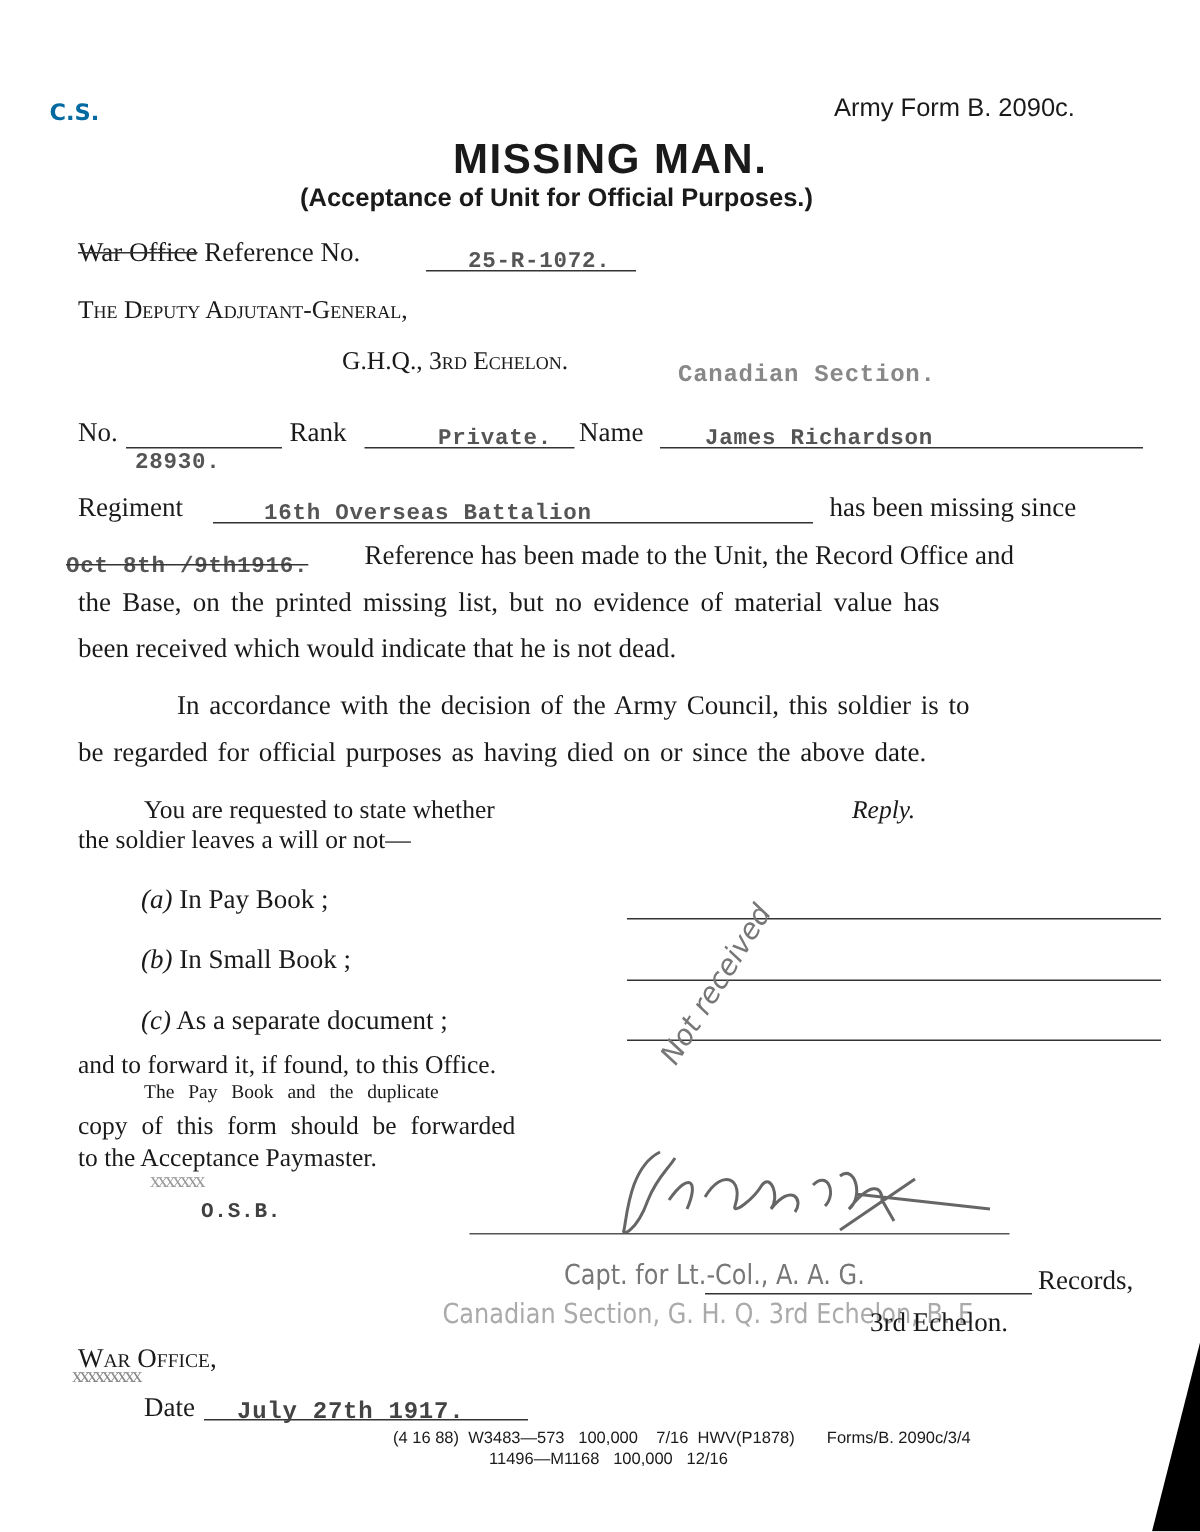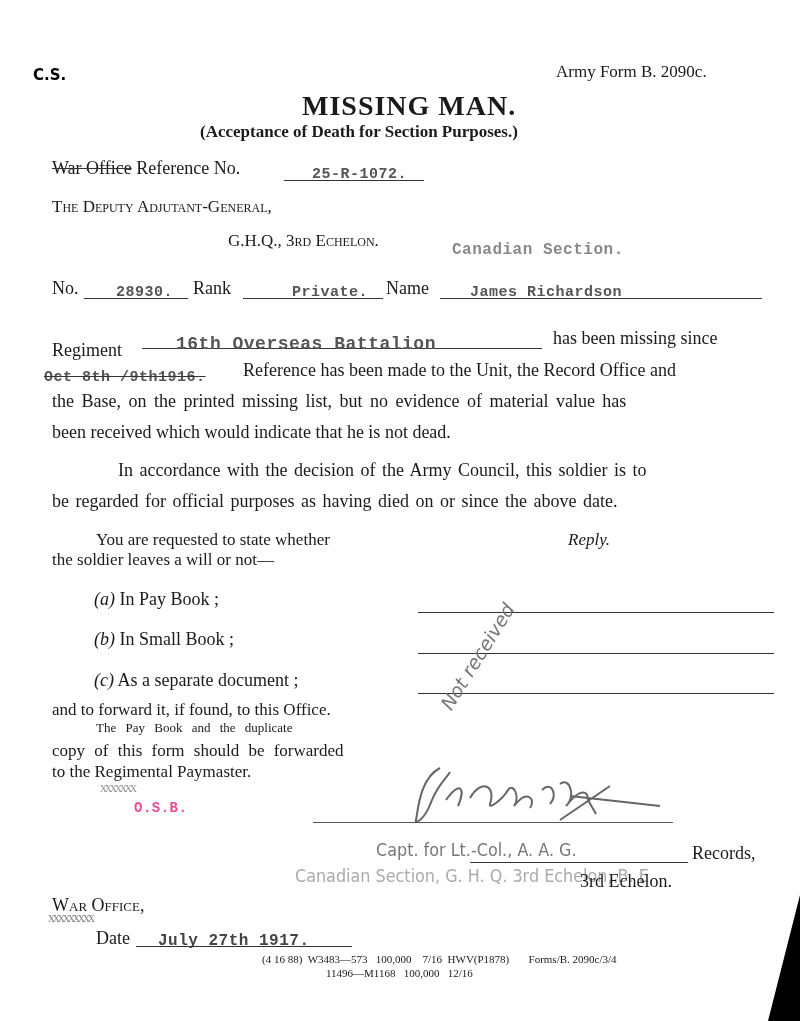--- a/index.html
+++ b/index.html
@@ -1,61 +1,61 @@
 <!DOCTYPE html>
 <html><head>
 <meta charset="utf-8">
 <style>
   html, body { margin: 0; padding: 0; background: #ffffff; }
   body { width: 800px; height: 1021px; position: relative; overflow: hidden;
          font-family: "Liberation Serif", "DejaVu Serif", serif; color: #1a1a1a; }
   .abs { position: absolute; white-space: nowrap; }
-  .serif { font-family: Liberation Serif, serif; text-align: right; }
+  .serif { font-family: Liberation Sans, sans-serif; text-align: right; }
   .type { font-family: "Liberation Mono", "DejaVu Sans Mono", monospace; color: #555; font-weight: bold; letter-spacing: 0.5px; }
   .stamp { font-family: "DejaVu Sans", "Liberation Sans", sans-serif; color: #8a8a8a; }
   .sc { font-variant: small-caps; }
   .rule { position: absolute; border-top: 1px solid #333; height: 0; }
   .strike { text-decoration: line-through; text-decoration-color: #333; }
   .title { font-size: 28px; font-weight: bold; letter-spacing: 1px; }
   .subtitle { font-size: 17px; font-weight: bold; }
   .body { font-size: 18px; }
   .xmark { color: #999; letter-spacing: -2px; font-size: 14px; }
 </style>
 </head>
 <body>
 
-<div class="abs stamp" style="left:33px;top:66px;font-size:15px;font-weight:bold;color:#000000;">C.S.</div>
+<div class="abs stamp" style="left:33px;top:66px;font-size:15px;font-weight:bold;color:#0369a1;">C.S.</div>
 <div class="abs serif" style="left:556px;top:62px;font-size:17px;">Army Form B. 2090c.</div>
 <div class="abs serif title" style="left:302px;top:90px;">MISSING MAN.</div>
-<div class="abs serif subtitle" style="left:200px;top:122px;">(Acceptance of Death for Section Purposes.)</div>
+<div class="abs serif subtitle" style="left:200px;top:122px;">(Acceptance of Unit for Official Purposes.)</div>
 
 <div class="abs body" style="left:52px;top:158px;">
   <span class="strike">War Office</span>
   <span>Reference No.</span>
 </div>
 <div class="rule" style="left:284px;top:180px;width:140px;"></div>
 <div class="abs type" style="left:312px;top:166px;font-size:15px;">25-R-1072.</div>
 
 <div class="abs body sc" style="left:52px;top:197px;font-size:17px;">The Deputy Adjutant-General,</div>
 <div class="abs body sc" style="left:228px;top:231px;font-size:17px;">G.H.Q., 3rd Echelon.</div>
 <div class="abs type" style="left:452px;top:241px;font-size:16px;color:#888;">Canadian Section.</div>
 
 <div class="abs body" style="left:52px;top:278px;">No.</div>
 <div class="rule" style="left:84px;top:298px;width:104px;"></div>
-<div class="abs type" style="left:90px;top:284px;font-size:15px;margin-left:26px;">28930.</div>
+<div class="abs type" style="left:90px;top:300px;font-size:15px;">28930.</div>
 <div class="abs body" style="left:193px;top:278px;">Rank</div>
 <div class="rule" style="left:243px;top:298px;width:140px;"></div>
 <div class="abs type" style="left:292px;top:284px;font-size:15px;">Private.</div>
 <div class="abs body" style="left:386px;top:278px;">Name</div>
 <div class="rule" style="left:440px;top:298px;width:322px;"></div>
 <div class="abs type" style="left:470px;top:284px;font-size:15px;">James Richardson</div>
 
-<div class="abs body" style="left:52px;top:340px;">Regiment</div>
+<div class="abs body" style="left:52px;top:328px;">Regiment</div>
 <div class="rule" style="left:142px;top:348px;width:400px;"></div>
-<div class="abs type" style="left:176px;top:334px;font-size:18px;">16th Overseas Battalion</div>
+<div class="abs type" style="left:176px;top:334px;font-size:15px;">16th Overseas Battalion</div>
 <div class="abs body" style="left:553px;top:328px;">has been missing since</div>
 
 <div class="abs type strike" style="left:44px;top:369px;font-size:15px;text-align:center;">Oct 8th /9th1916.</div>
 <div class="abs body" style="left:243px;top:360px;">Reference has been made to the Unit, the Record Office and</div>
 <div class="abs body" style="left:52px;top:391px;word-spacing:3px;">the Base, on the printed missing list, but no evidence of material value has</div>
 <div class="abs body" style="left:52px;top:422px;">been received which would indicate that he is not dead.</div>
 
 <div class="abs body" style="left:118px;top:460px;word-spacing:2px;">In accordance with the decision of the Army Council, this soldier is to</div>
 <div class="abs body" style="left:52px;top:491px;word-spacing:2px;">be regarded for official purposes as having died on or since the above date.</div>
 
@@ -79,23 +79,23 @@
   <span style="font-style:italic;">(c)</span>
   <span>As a separate document ;</span>
 </div>
 <div class="rule" style="left:418px;top:693px;width:356px;"></div>
 
 <div class="abs stamp" style="left:408px;top:630px;font-size:19px;color:#777;transform:rotate(-58deg);transform-origin:left top;font-style:italic;top:702px;left:436px;">Not received</div>
 
 <div class="abs body" style="left:52px;top:700px;font-size:17px;">and to forward it, if found, to this Office.</div>
 <div class="abs body" style="left:96px;top:720px;font-size:13px;word-spacing:6px;">The Pay Book and the duplicate</div>
 <div class="abs body" style="left:52px;top:741px;font-size:17px;word-spacing:5px;">copy of this form should be forwarded</div>
-<div class="abs body" style="left:52px;top:762px;font-size:17px;">to the Regimental Paymaster.</div>
+<div class="abs body" style="left:52px;top:762px;font-size:17px;">to the Acceptance Paymaster.</div>
 <div class="abs xmark" style="left:100px;top:780px;">xxxxxxx</div>
-<div class="abs type" style="left:134px;top:800px;font-size:14px;color:#ec4899;">O.S.B.</div>
+<div class="abs type" style="left:134px;top:800px;font-size:14px;color:#404040;">O.S.B.</div>
 
 <svg class="abs" style="left:410px;top:760px;" width="290" height="65" viewBox="0 0 290 65">
   <path d="M30 8 C10 18 8 50 6 60 C4 64 14 62 22 40 C28 25 35 20 40 12 M36 40 C50 20 56 28 48 46 M60 38 C72 18 86 26 80 44 C78 50 92 40 98 30 C104 22 110 38 104 46 C118 28 126 40 120 48 M132 30 C142 20 148 36 140 44 M150 24 C160 16 166 38 156 46 C170 28 178 30 178 40 L186 54 M160 36 L250 46 M200 26 L150 60" stroke="#666" stroke-width="2" fill="none"></path>
   <text x="0" y="0" font-size="1" fill="none">G K Ashby</text>
 </svg>
 <div class="rule" style="left:313px;top:822px;width:360px;border-color:#555;"></div>
 
 <div class="abs stamp" style="left:376px;top:840px;font-size:16px;color:#777;transform:scaleY(1.15);">Capt. for Lt.-Col., A. A. G.</div>
 <div class="rule" style="left:470px;top:862px;width:218px;"></div>
 <div class="abs body" style="left:692px;top:843px;">Records,</div>

